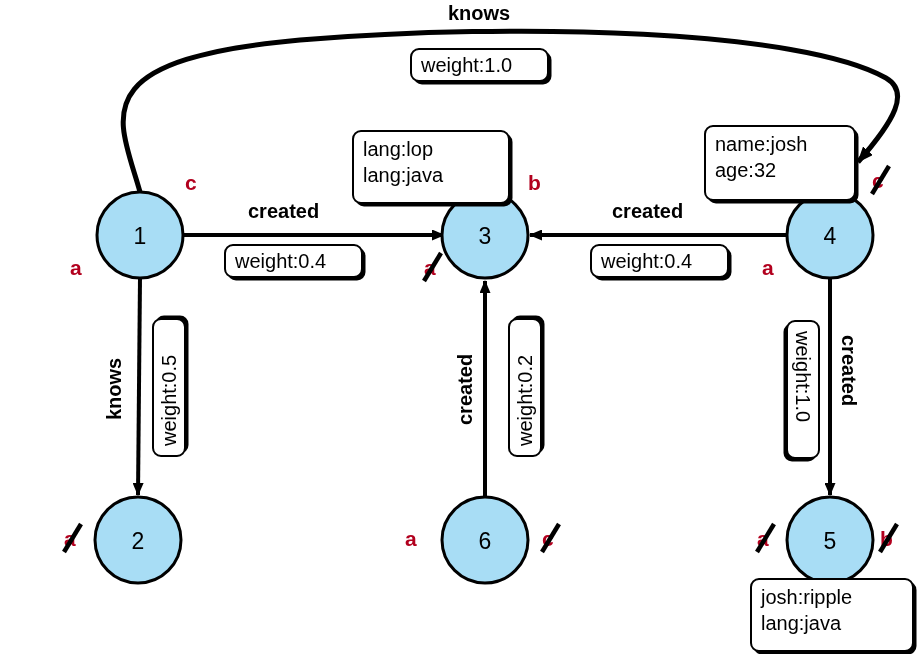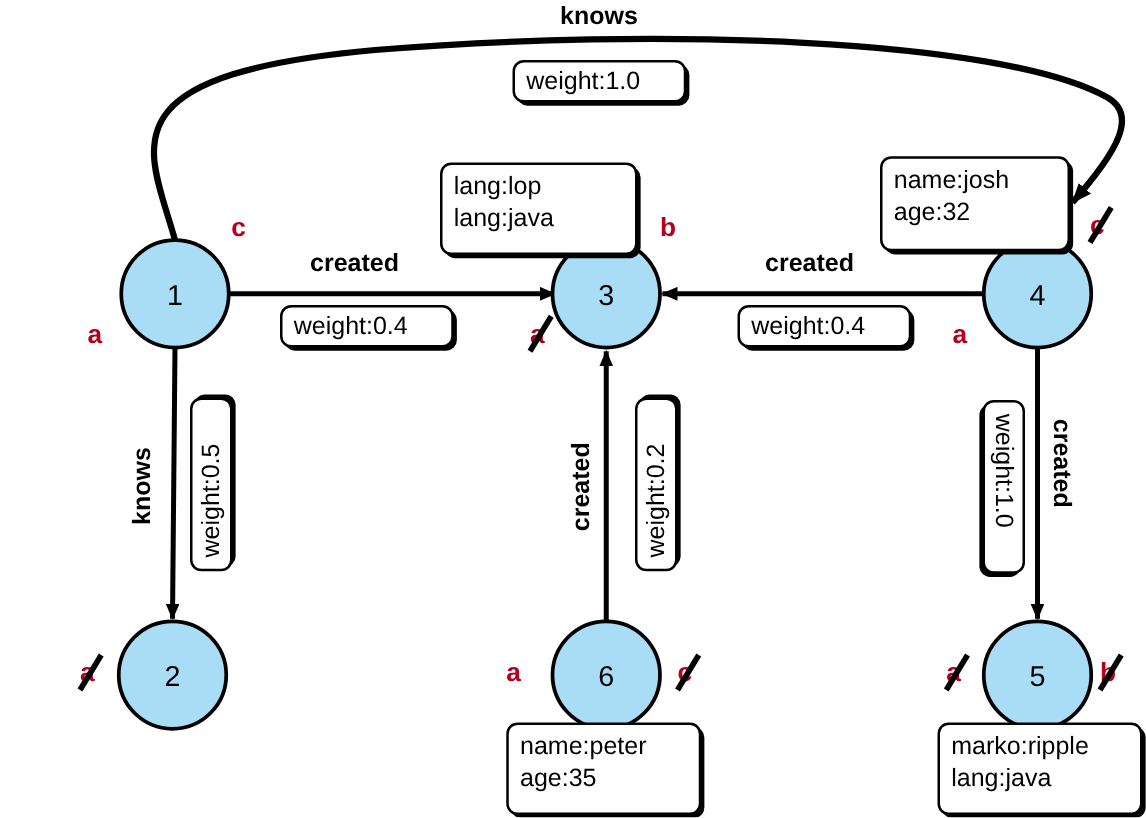--- a/index.html
+++ b/index.html
@@ -91,26 +91,22 @@
 
   <div class="box propbox" style="left:352px;top:130px;width:158px;height:74px;">
     <div class="txt">lang:lop
 lang:java</div>
   </div>
   <div class="box propbox" style="left:660px;top:125px;width:152px;height:76px;margin-left:44px;">
     <div class="txt">name:josh
 age:32</div>
   </div>
   <div class="box propbox" style="left:750px;top:578px;width:164px;height:74px;">
-    <div class="txt">marko:ripple
+    <div class="txt">josh:ripple
 lang:java</div>
-  </div>
-  <div class="box propbox" style="left:405px;top:578px;width:156px;height:74px;">
-    <div class="txt">name:peter
-age:35</div>
   </div>
 
   <div class="etype" style="left:448px;top:2px;">knows</div>
   <div class="etype" style="left:248px;top:200px;">created</div>
   <div class="etype" style="left:612px;top:200px;">created</div>
   <div class="etype rot-ccw" style="left:103px;top:420px;">knows</div>
   <div class="etype rot-ccw" style="left:454px;top:425px;">created</div>
   <div class="etype rot-cw" style="left:860px;top:335px;">created</div>
 
   <div class="box wbox" style="left:410px;top:48px;width:139px;height:34px;">

